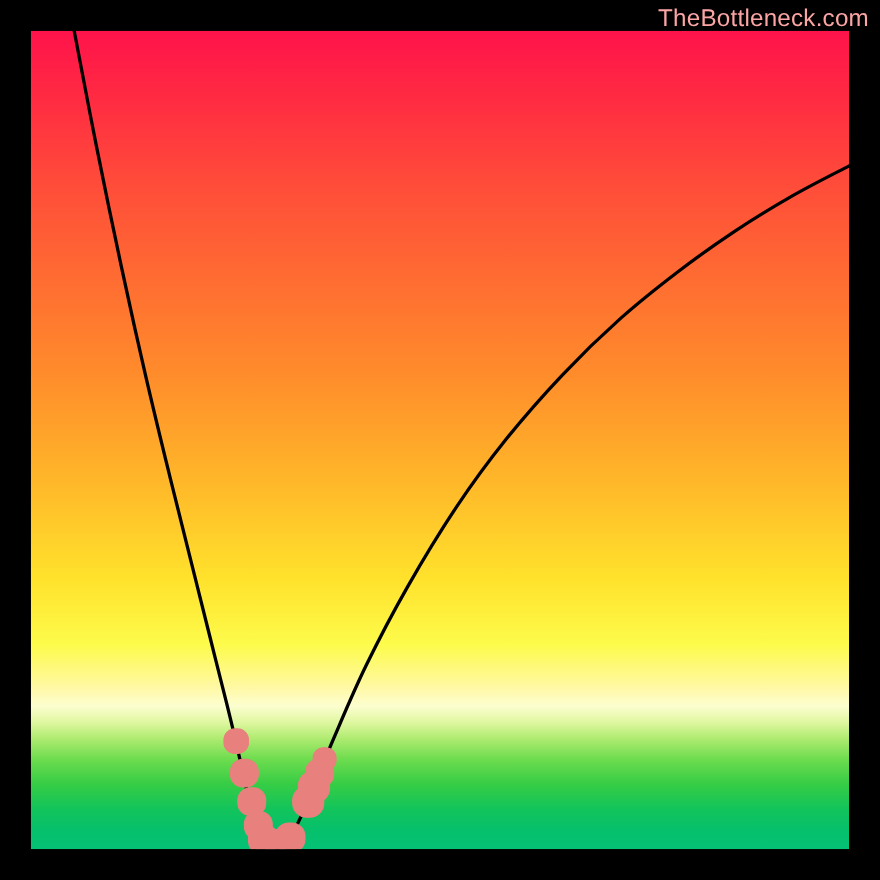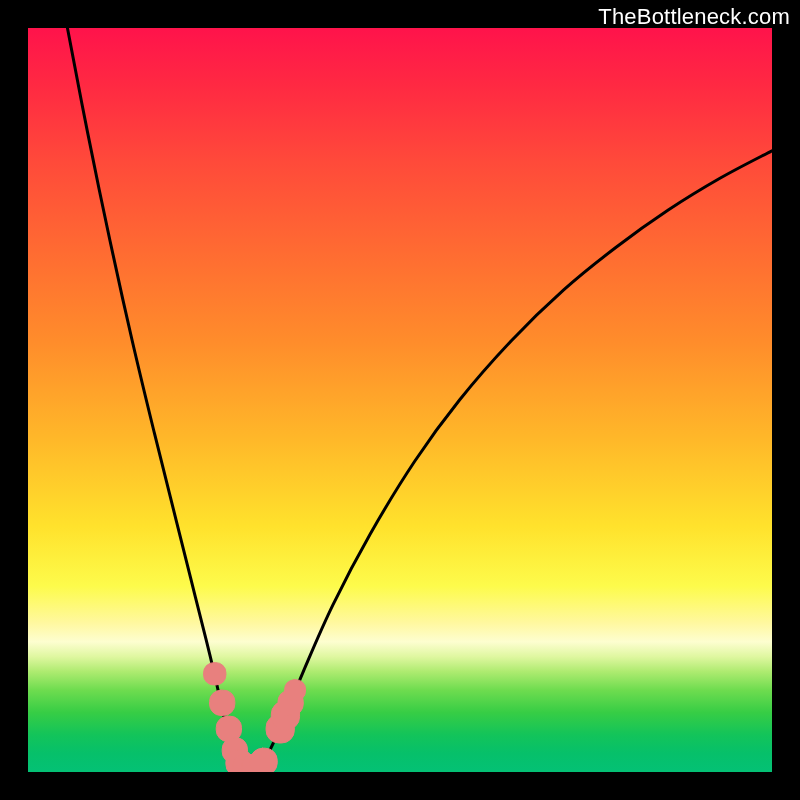--- a/index.html
+++ b/index.html
@@ -9,21 +9,21 @@
     width: 800px;
     height: 800px;
     background: #000;
   }
   .watermark {
     position: absolute;
     top: 4px;
     right: 10px;
     font-family: Arial, Helvetica, sans-serif;
     font-size: 22px;
-    color: #ffffff;
+    color: #fca5a5;
     letter-spacing: 0.2px;
     z-index: 10;
   }
   .plot {
     position: absolute;
     left: 28px;
     top: 28px;
     width: 744px;
     height: 744px;
     overflow: hidden;

